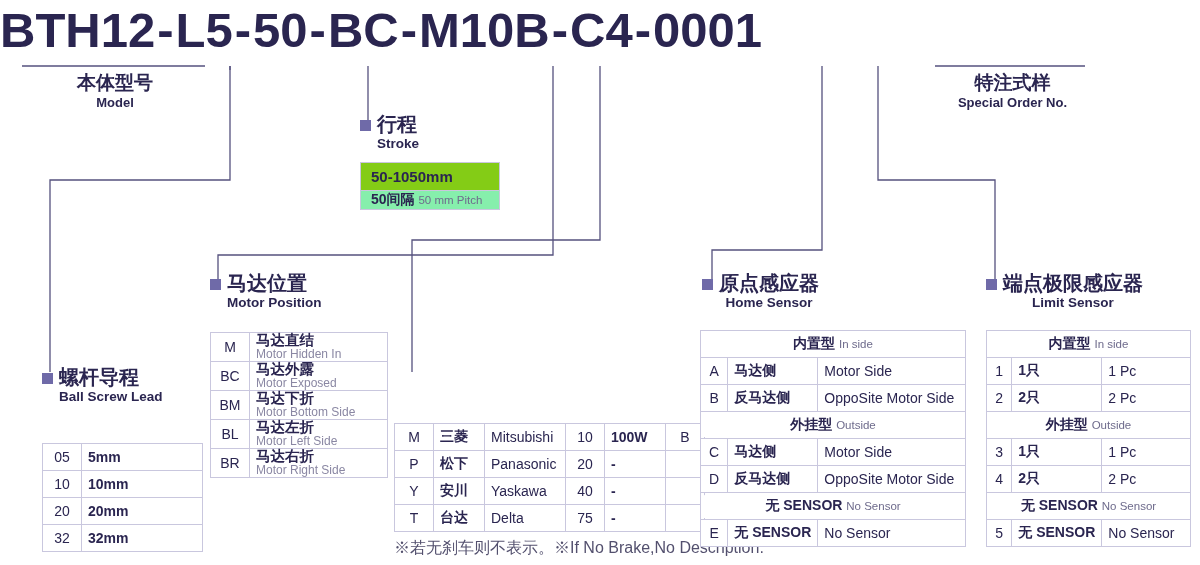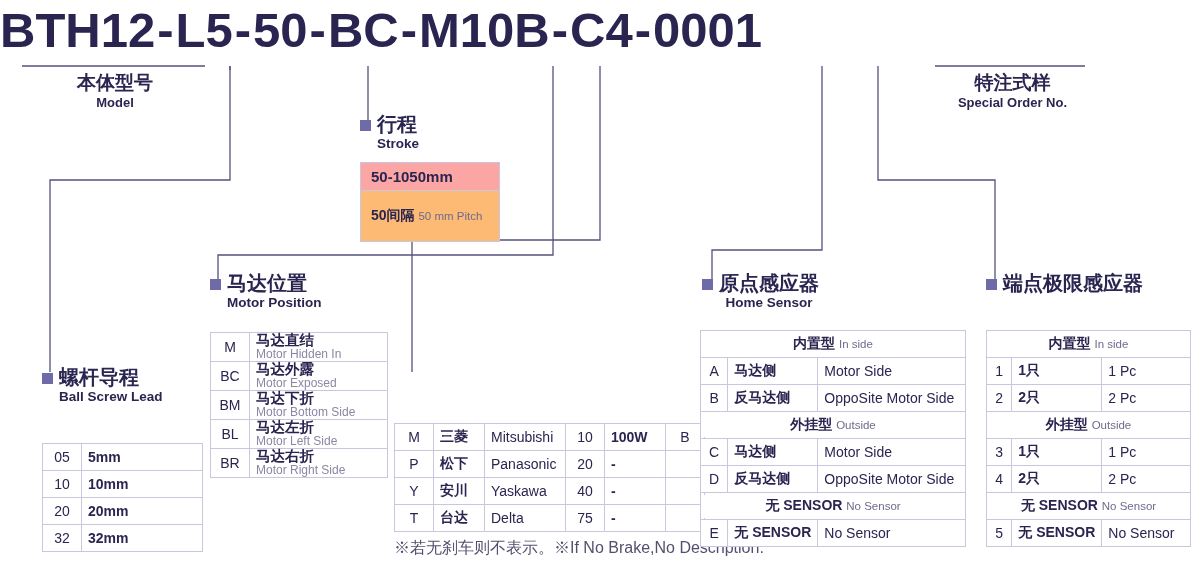--- a/index.html
+++ b/index.html
@@ -60,28 +60,28 @@
   td.band{background:#eceaf4;text-align:center;font-weight:700;font-size:14.5px;border-radius:9px;}
   td.band .sm{font-weight:400;font-size:11.5px;color:#6e6b8c;}
 
   .cellstack .cn{font-weight:700;font-size:14.5px;line-height:15px;display:block;}
   .cellstack .en{font-size:12px;color:#8a87a3;line-height:13px;display:block;}
   td.stack{padding-top:3px;padding-bottom:3px;height:30px;}
 
   
   .strokebox{position:absolute;}
   .strokebox .row1{
-    border:1px solid #c9c7de;background:#fca5a5;
+    border:1px solid #c9c7de;background:#84cc16;
     font-size:15px;font-weight:700;color:#2a2550;
     padding:5px 10px;width:140px;box-sizing:border-box;
   }
   .strokebox .row2{
-    border:1px solid #c9c7de;border-top:none;background:#fdba74;
+    border:1px solid #c9c7de;border-top:none;background:#86efac;
     font-size:14px;font-weight:700;color:#2a2550;
-    padding:16px 10px;width:140px;box-sizing:border-box;
+    padding:0 10px;width:140px;box-sizing:border-box;
   }
   .strokebox .row2 .sm{font-weight:400;font-size:11.5px;color:#6e6b8c;}
 
   .note{
     position:absolute;font-size:16px;color:#53506e;white-space:nowrap;
   }
 </style>
 </head>
 <body>
 
@@ -141,20 +141,21 @@
     <div class="en">Ball Screw Lead</div>
   </div>
 
   <div class="head indent center" style="top:272px;left:702px;">
     <div class="cn"><span class="sq"></span><span>原点感应器</span></div>
     <div class="en">Home Sensor</div>
   </div>
 
   <div class="head indent center" style="top:272px;left:986px;">
     <div class="cn"><span class="sq"></span><span>端点极限感应器</span></div>
+    <div class="en">Limit Sensor</div>
   </div>
 
   <div class="strokebox" style="top:162px;left:360px;">
     <div class="row1">50-1050mm</div>
     <div class="row2">
       <span>50间隔</span>
       <span class="sm">50 mm Pitch</span>
     </div>
   </div>
 

